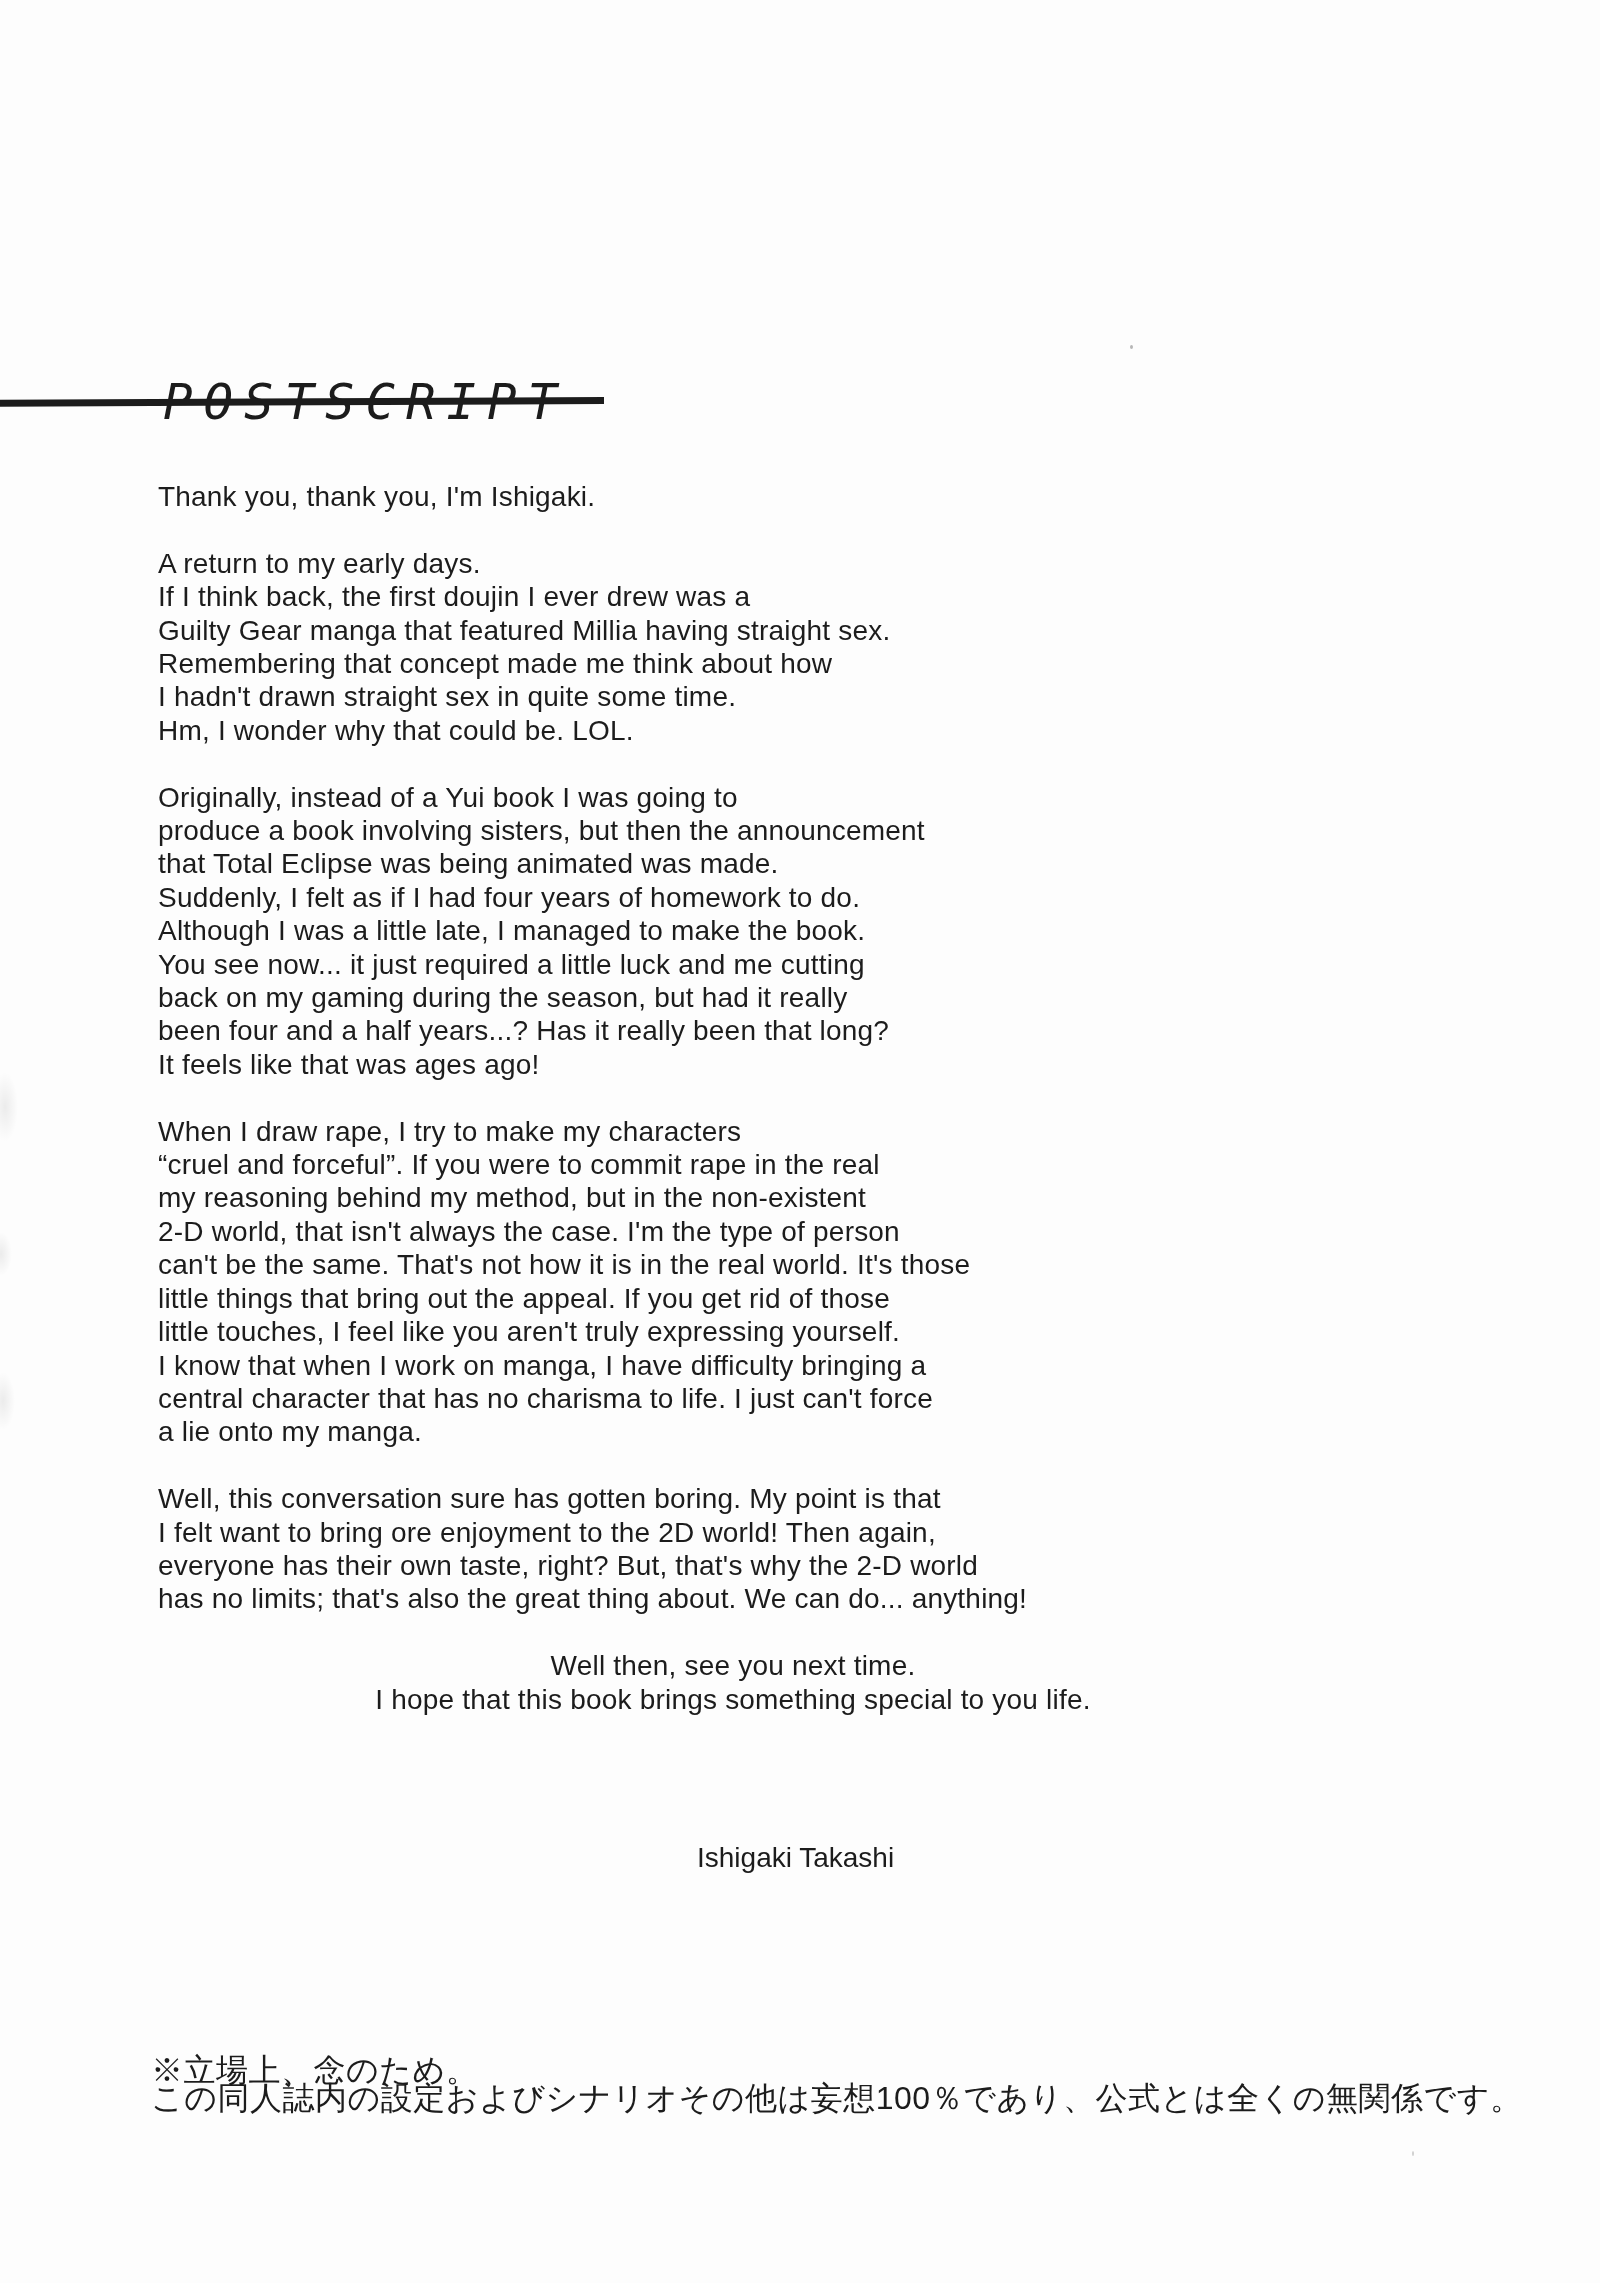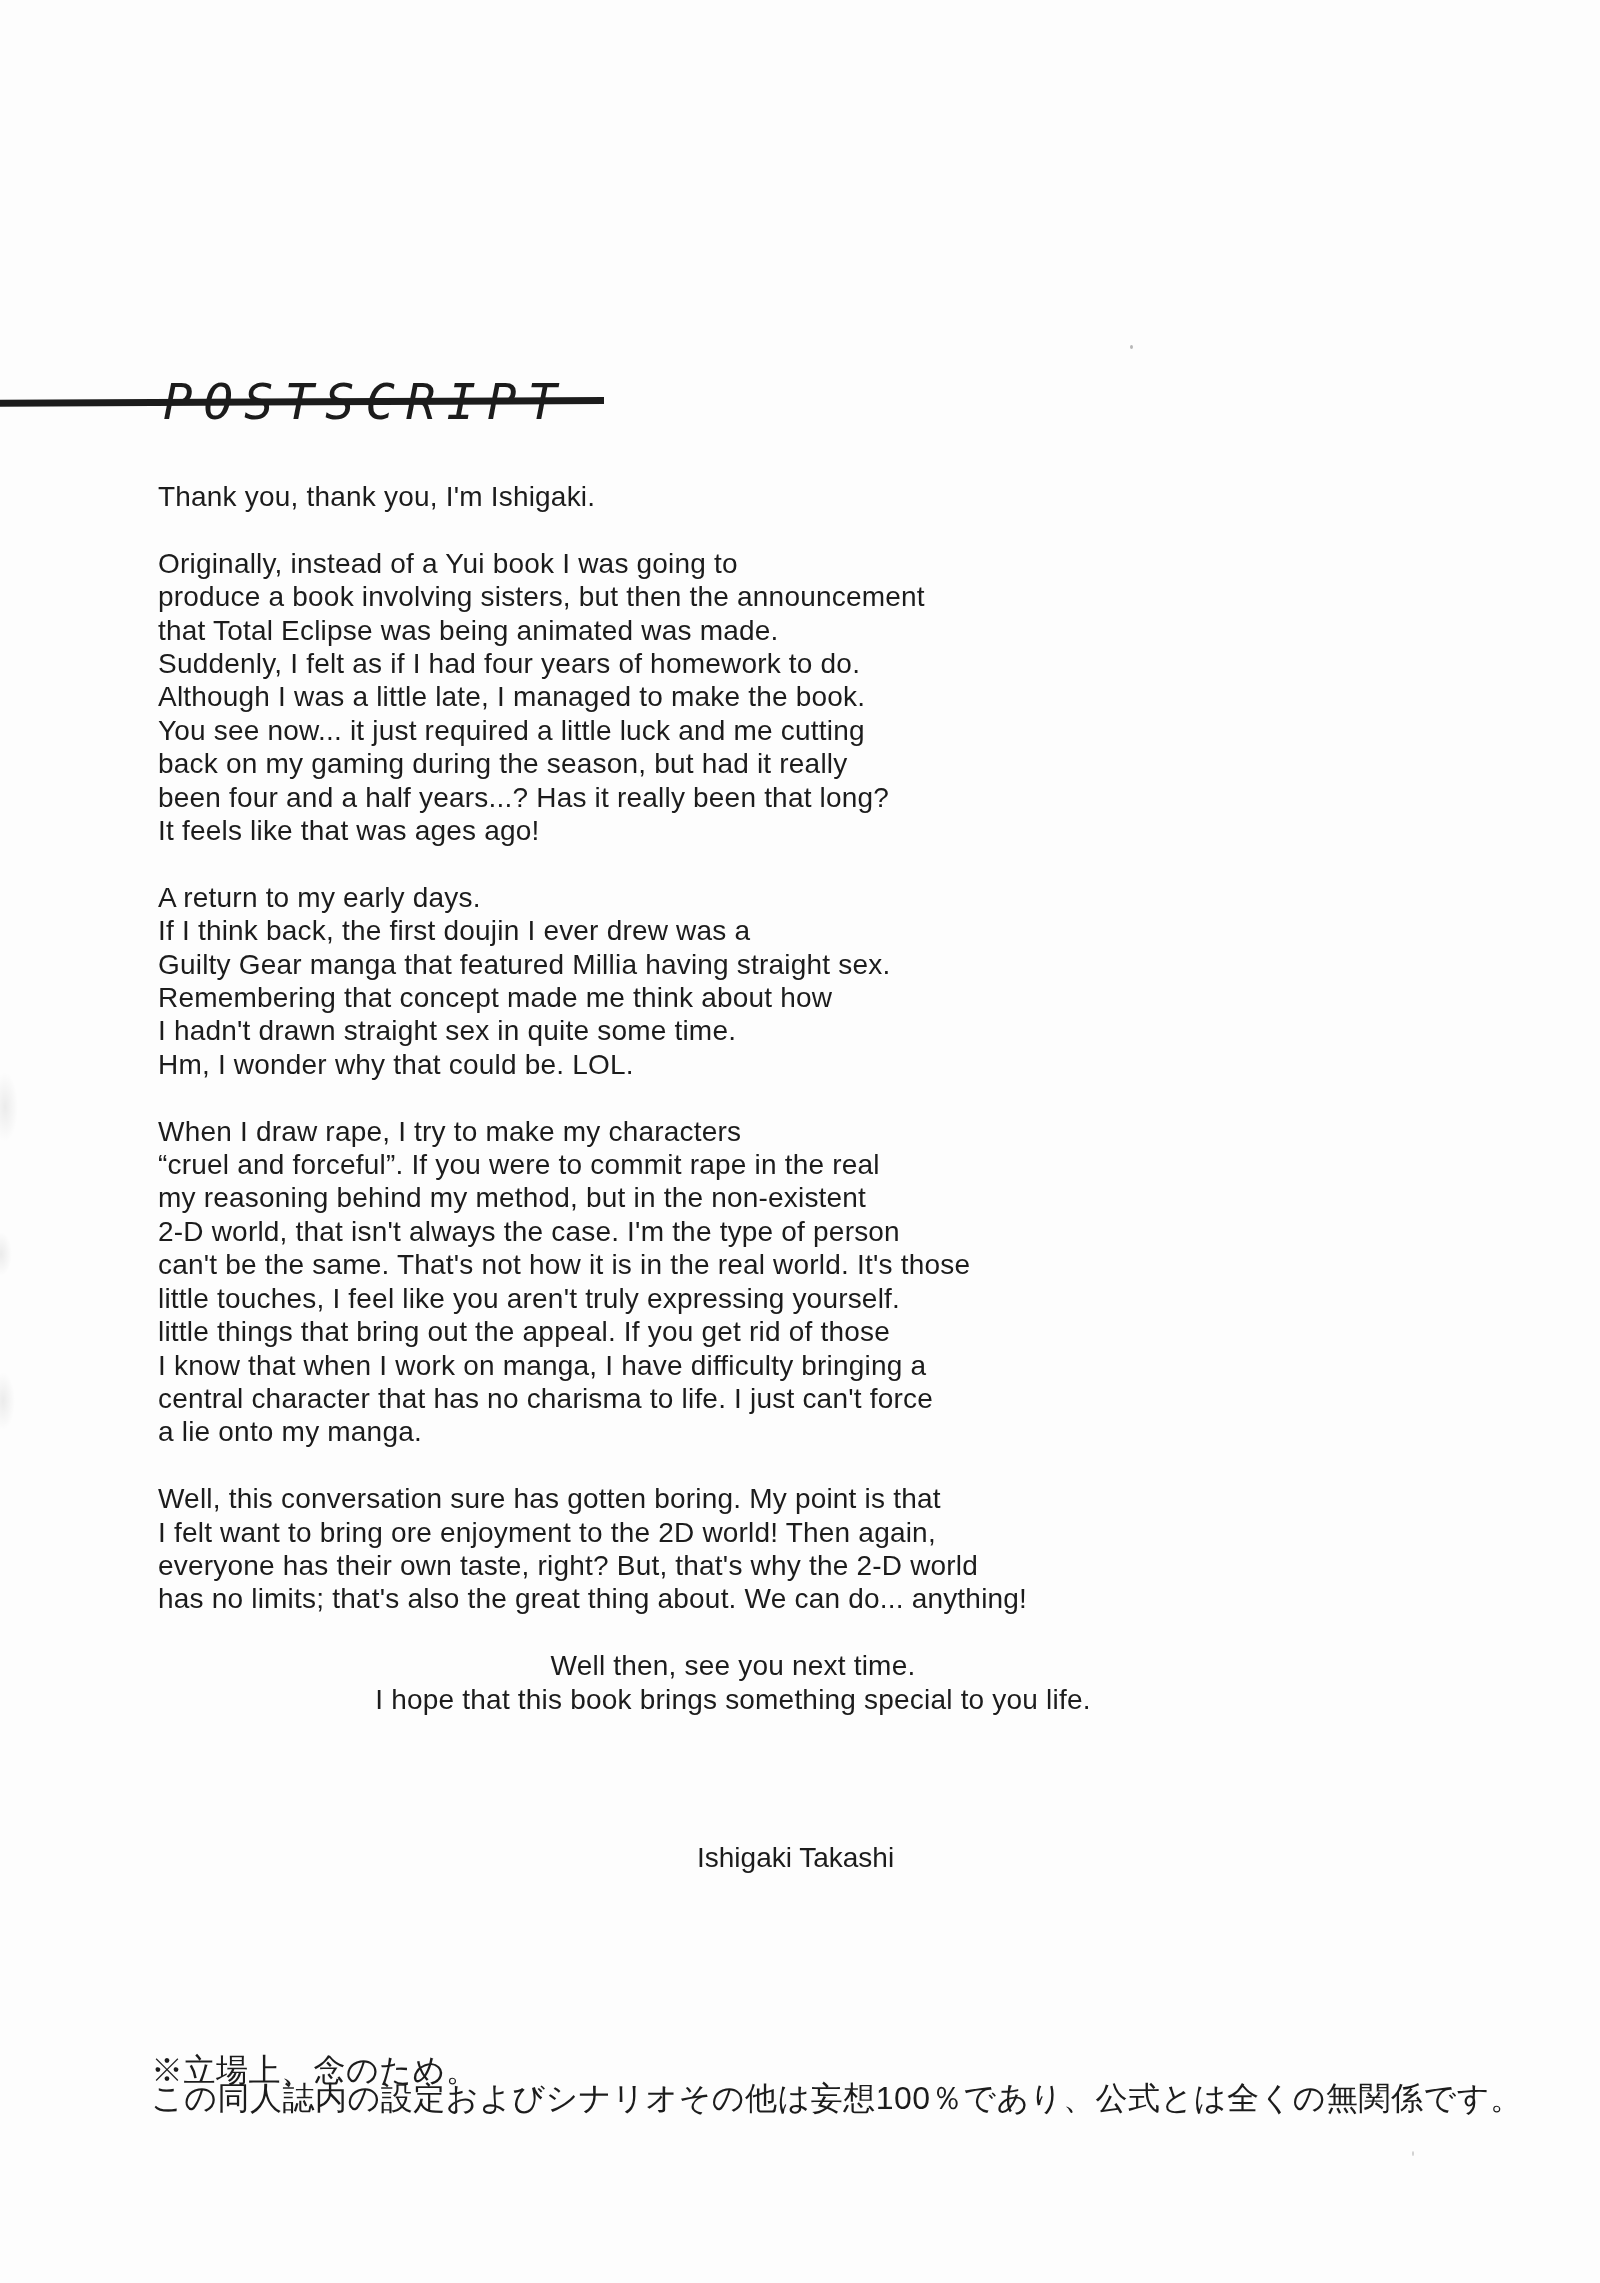--- a/index.html
+++ b/index.html
@@ -92,46 +92,46 @@
 <div class="page">
 
   <h1 class="title">POSTSCRIPT</h1>
   <div class="title-rule"></div>
 
   <div class="body-text">
     <p>
       <span class="line">Thank you, thank you, I'm Ishigaki.</span>
     </p>
     <p>
+      <span class="line">A return to my early days.</span>
+      <span class="line">If I think back, the first doujin I ever drew was a</span>
+      <span class="line">Guilty Gear manga that featured Millia having straight sex.</span>
+      <span class="line">Remembering that concept made me think about how</span>
+      <span class="line">I hadn't drawn straight sex in quite some time.</span>
+      <span class="line">Hm, I wonder why that could be. LOL.</span>
+    </p>
+    <p>
       <span class="line">Originally, instead of a Yui book I was going to</span>
       <span class="line">produce a book involving sisters, but then the announcement</span>
       <span class="line">that Total Eclipse was being animated was made.</span>
       <span class="line">Suddenly, I felt as if I had four years of homework to do.</span>
       <span class="line">Although I was a little late, I managed to make the book.</span>
       <span class="line">You see now... it just required a little luck and me cutting</span>
       <span class="line">back on my gaming during the season, but had it really</span>
       <span class="line">been four and a half years...? Has it really been that long?</span>
       <span class="line">It feels like that was ages ago!</span>
     </p>
     <p>
-      <span class="line">A return to my early days.</span>
-      <span class="line">If I think back, the first doujin I ever drew was a</span>
-      <span class="line">Guilty Gear manga that featured Millia having straight sex.</span>
-      <span class="line">Remembering that concept made me think about how</span>
-      <span class="line">I hadn't drawn straight sex in quite some time.</span>
-      <span class="line">Hm, I wonder why that could be. LOL.</span>
-    </p>
-    <p>
       <span class="line">When I draw rape, I try to make my characters</span>
       <span class="line">“cruel and forceful”. If you were to commit rape in the real</span>
       <span class="line">my reasoning behind my method, but in the non-existent</span>
       <span class="line">2-D world, that isn't always the case. I'm the type of person</span>
       <span class="line">can't be the same. That's not how it is in the real world. It's those</span>
+      <span class="line">little things that bring out the appeal. If you get rid of those</span>
       <span class="line">little touches, I feel like you aren't truly expressing yourself.</span>
-      <span class="line">little things that bring out the appeal. If you get rid of those</span>
       <span class="line">I know that when I work on manga, I have difficulty bringing a</span>
       <span class="line">central character that has no charisma to life. I just can't force</span>
       <span class="line">a lie onto my manga.</span>
     </p>
     <p>
       <span class="line">Well, this conversation sure has gotten boring. My point is that</span>
       <span class="line">I felt want to bring ore enjoyment to the 2D world! Then again,</span>
       <span class="line">everyone has their own taste, right? But, that's why the 2-D world</span>
       <span class="line">has no limits; that's also the great thing about. We can do... anything!</span>
     </p>

